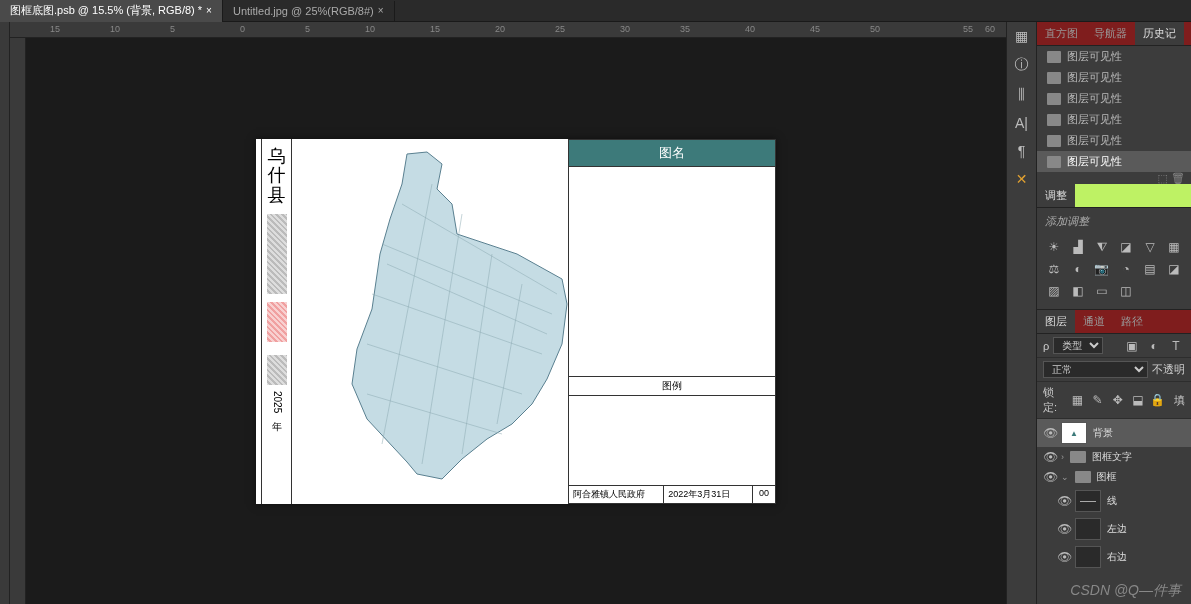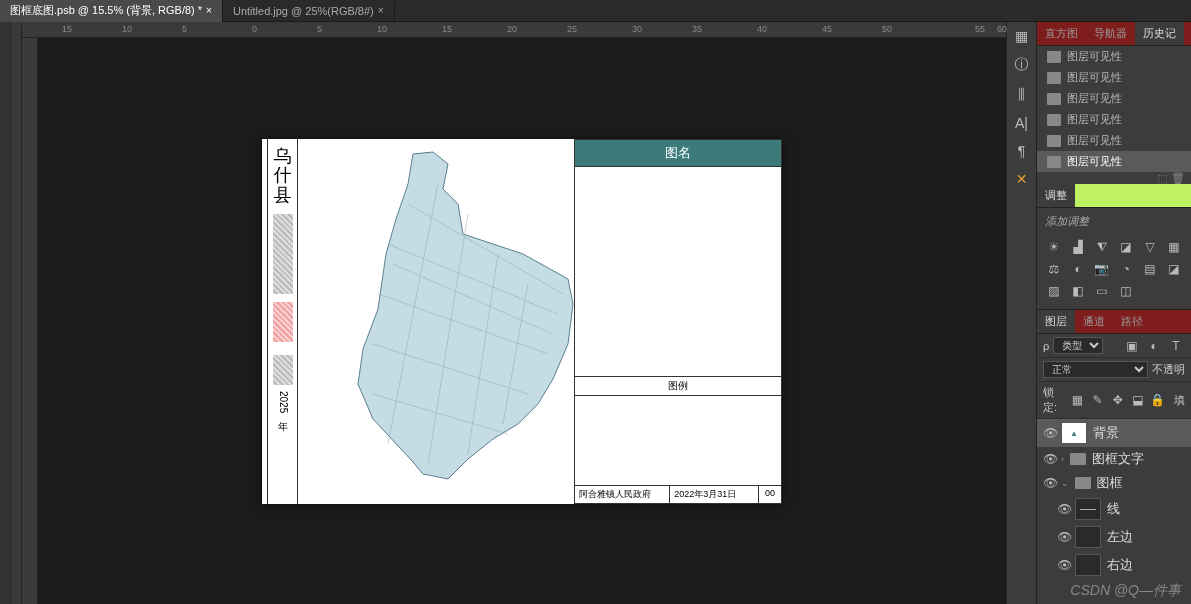--- a/index.html
+++ b/index.html
@@ -5,21 +5,21 @@
   * { box-sizing: border-box; margin: 0; padding: 0; font-family: "Microsoft YaHei", sans-serif; }
   body { width: 1191px; height: 604px; background: #323232; color: #ccc; font-size: 11px; overflow: hidden; display: flex; flex-direction: column; }
   
   
   .tabs { background: #2a2a2a; height: 22px; display: flex; align-items: center; border-bottom: 1px solid #1a1a1a;}
   .tab { padding: 4px 10px; color: #aaa; border-right: 1px solid #1a1a1a; display:flex; align-items:center; gap:4px;}
   .tab.active { background: #4a4a4a; color: #fff; }
   .x{font-size:10px;}
   
   
-  .workspace { display: flex; flex: 1; overflow: hidden; margin-left: 12px; }
+  .workspace { display: flex; flex: 1; overflow: hidden; }
   .left-strip { width: 10px; background: #3a3a3a; border-right:1px solid #222;}
   .canvas-wrap { flex: 1; display: flex; flex-direction: column; background: #252525; position:relative;}
   .ruler-h { height: 16px; background: #3a3a3a; border-bottom: 1px solid #222; position: relative; font-size:9px; color:#888; }
   .ruler-h .tick{position:absolute; top:2px;}
   .canvas-area { flex:1; display:flex;}
   .ruler-v{ width:16px; background:#3a3a3a; border-right:1px solid #222;}
   .stage { flex: 1; background: #1b1b1b; display: flex; align-items: center; justify-content: center; position:relative;}
   
   .document{ width:520px; height:365px; background:#fff; display:flex; box-shadow:0 0 8px rgba(0,0,0,.5);}
   .doc-left{ width:30px; border-right:1px solid #333; display:flex; flex-direction:column; align-items:center; padding-top:8px;}
@@ -69,21 +69,21 @@
   .layer-list{ flex:1; overflow:auto;}
   .layer{ display:flex; align-items:center; gap:6px; padding:3px 6px;}
   .layer.sel{ background:#5a5a5a;}
   .eye{ width:12px; color:#bbb; font-size:12px;}
   .thumb{ width:26px; height:22px; background:#fff; border:1px solid #555; display:flex; align-items:center; justify-content:center; font-size:8px; color:#3d7a7a;}
   .thumb.dark{background:#2a2a2a;}
   .thumb.line{background:#2a2a2a; display:flex;}
   .thumb.line::after{content:"";width:16px;height:1px;background:#aaa;}
   .fold{ font-size:9px; color:#999;}
   .foldericon{width:16px;height:12px;background:#888;border-radius:1px;}
-  .ln{color:#ddd; font-size:13px;}
+  .ln{color:#ddd; font-size:10px;}
   .indent{margin-left:14px;}
   
   .watermark{position:absolute; right:10px; bottom:4px; font-size:14px; color:#888; font-style:italic; pointer-events:none;}
 </style>
 </head>
 <body>
 
 <div class="tabs">
   <div class="tab active">
     <span>图框底图.psb @ 15.5% (背景, RGB/8) *</span>

